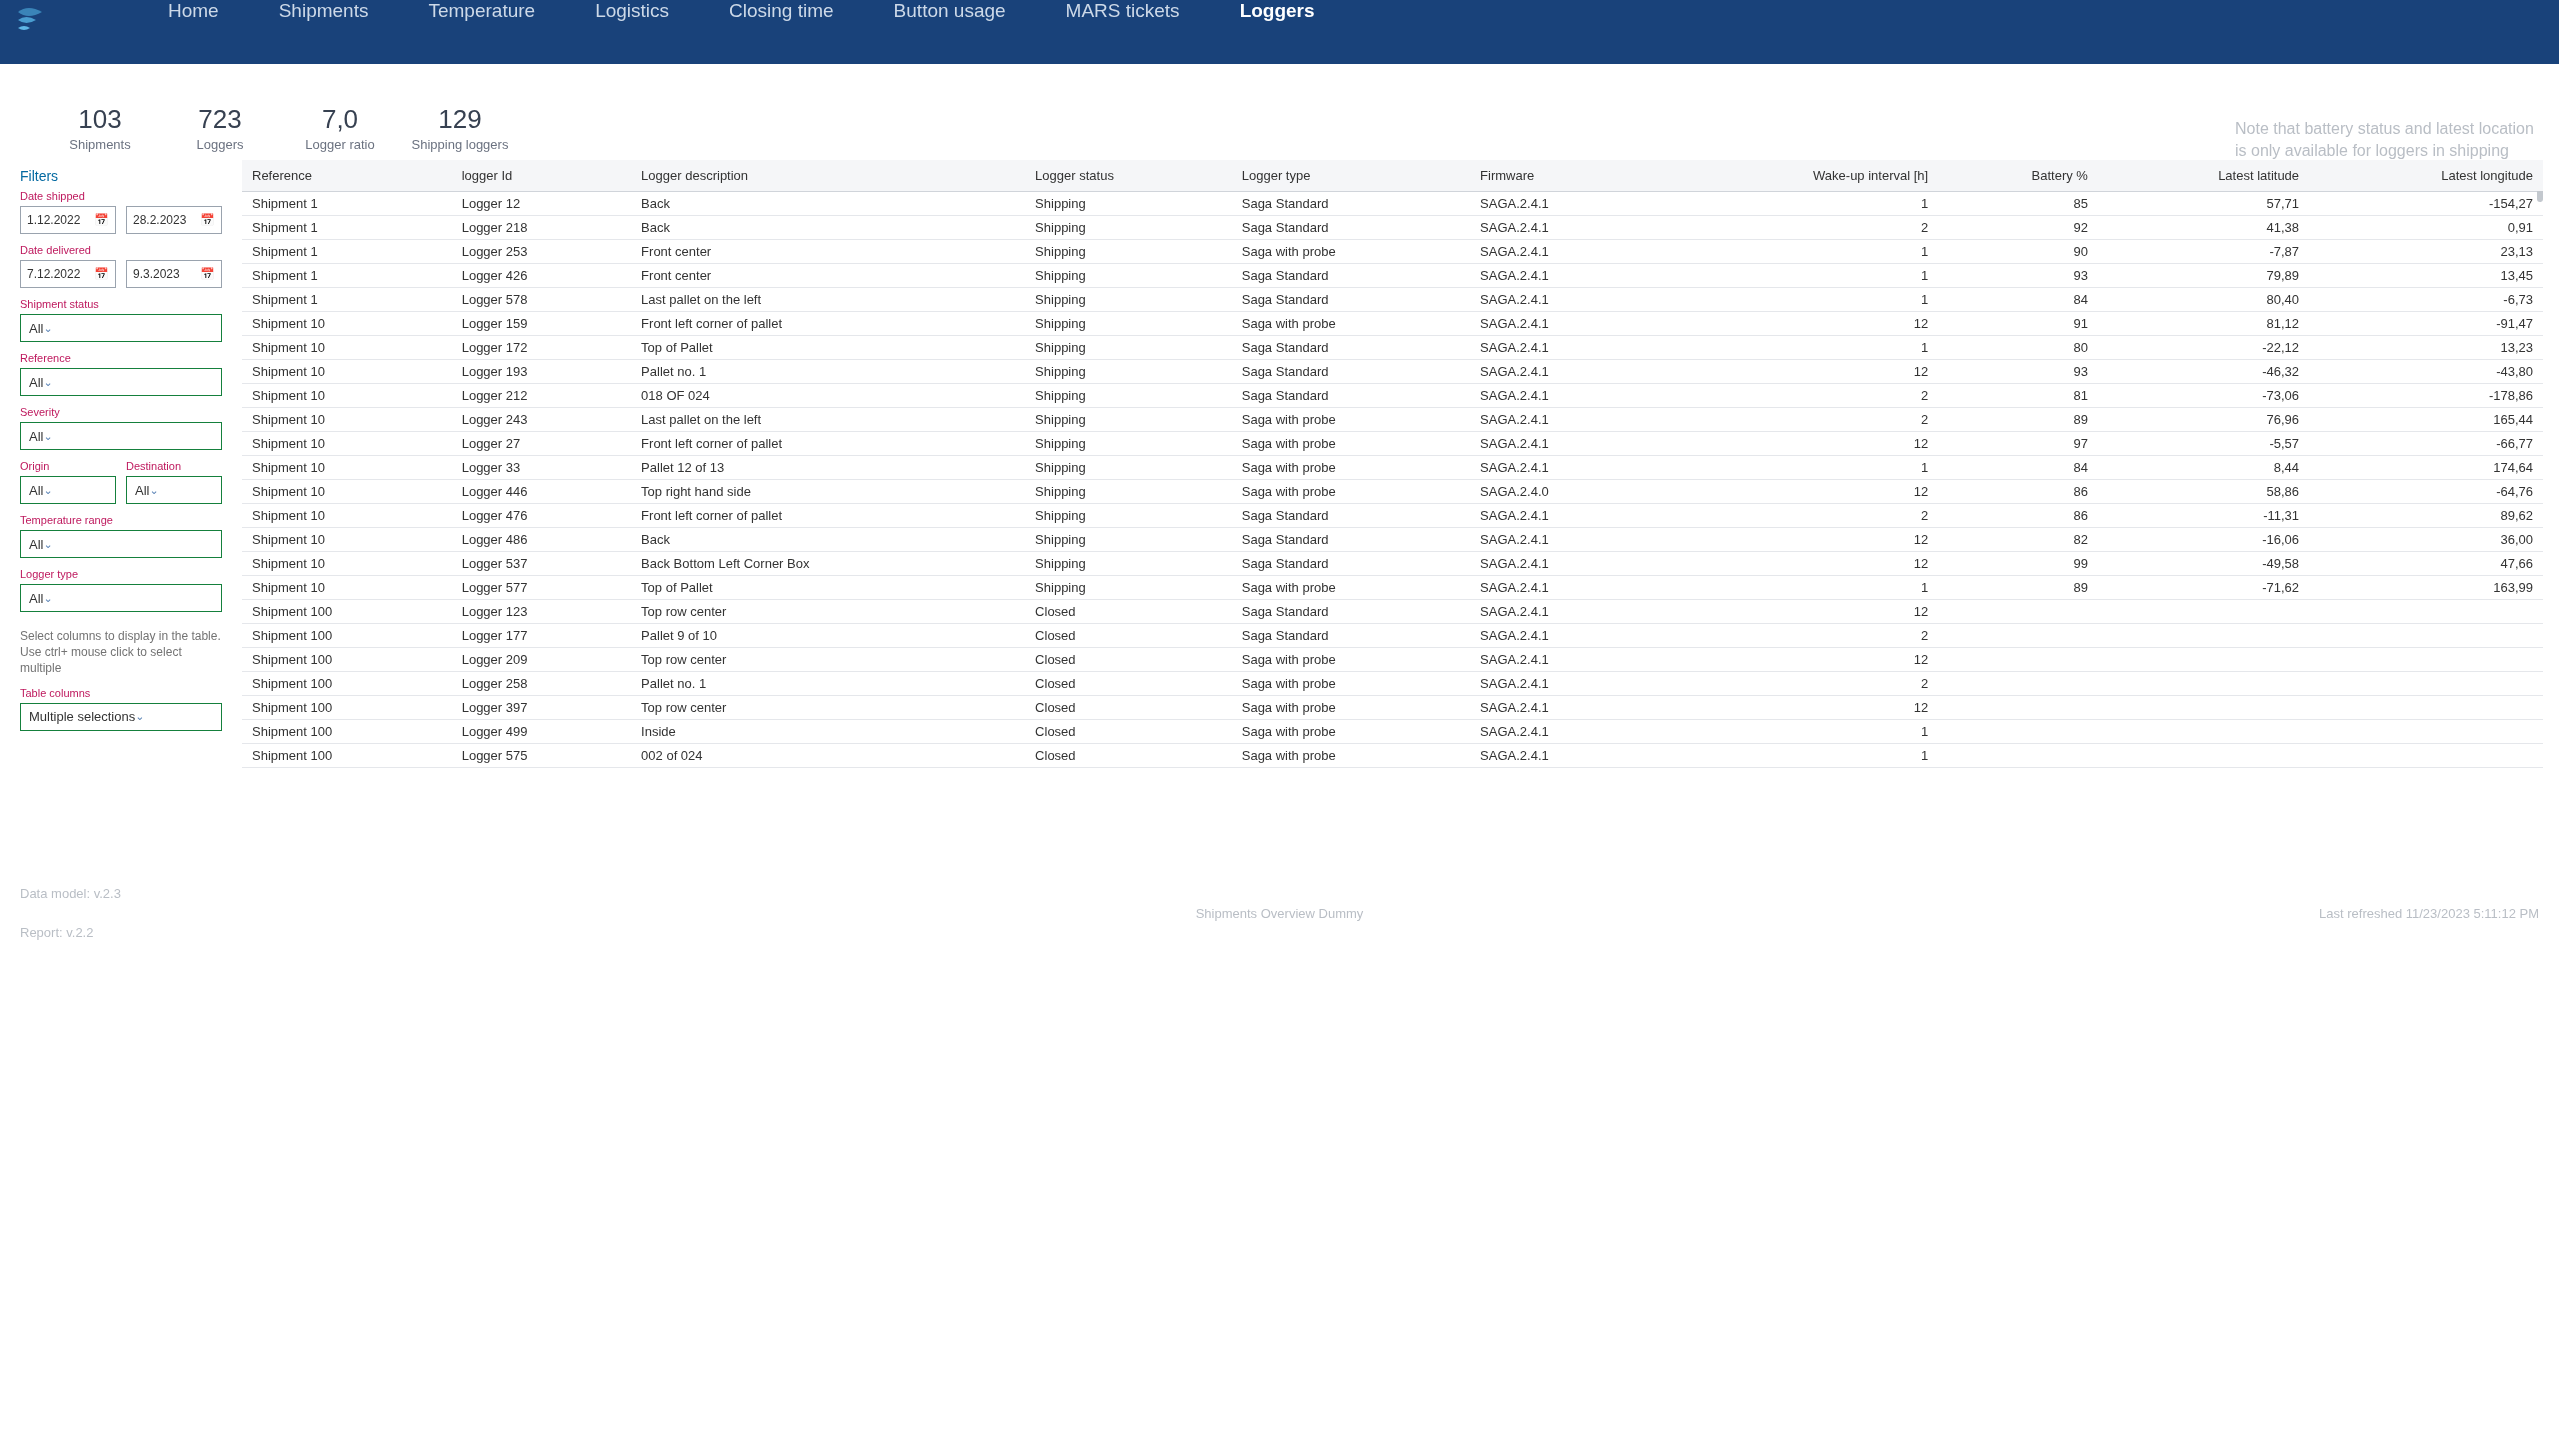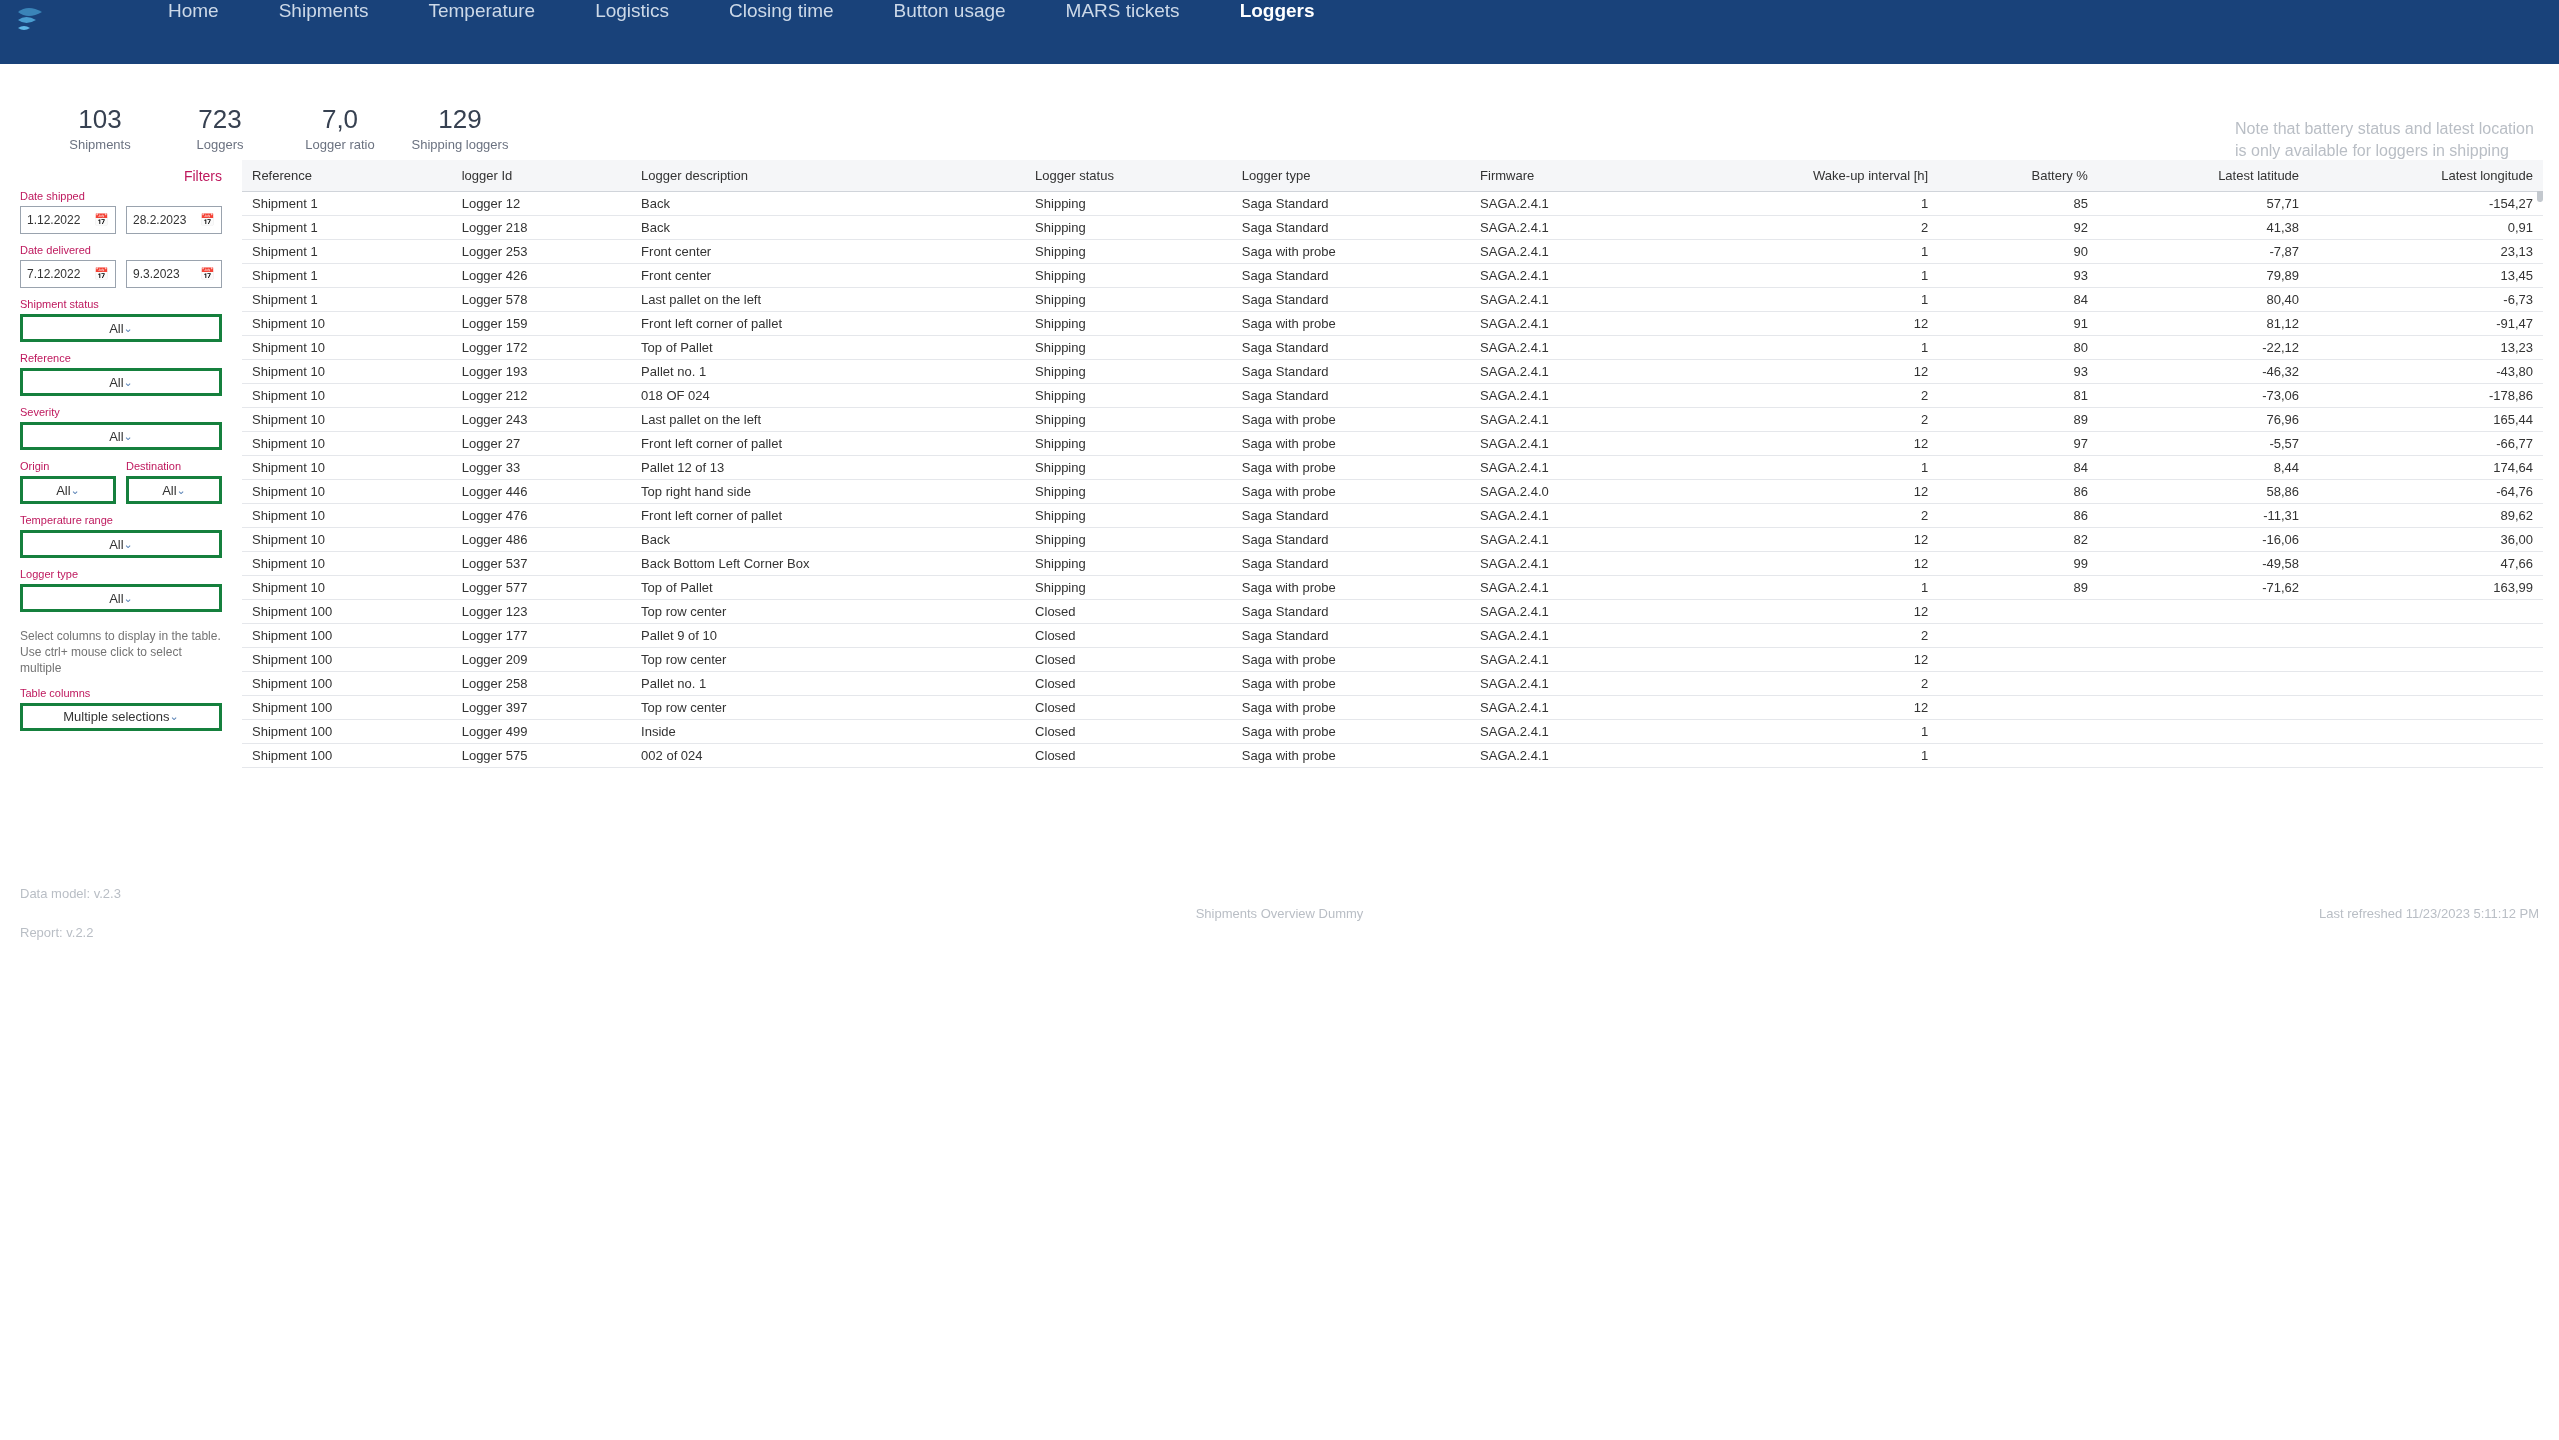--- a/index.html
+++ b/index.html
@@ -17,24 +17,24 @@
   .metric { width: 120px; text-align: center; padding: 8px 4px; }
   .metric .value { font-size: 26px; color: #374151; }
   .metric .label { font-size: 13px; color: #6b7280; margin-top: 2px; }
   .note { position: absolute; right: 24px; top: 38px; color: #b9bec5; font-size: 16px; max-width: 300px; line-height: 1.35; }
 
   
   .main { display: flex; padding: 0 16px 0 16px; height: 716px; }
 
   
   .filters { width: 210px; padding: 8px 4px 0 4px; border-right: none; }
-  .filters-title { text-align: right; font-size: 14px; color: #be185d; margin-bottom: 6px; }
+  .filters-title { text-align: left; font-size: 14px; color: #0369a1; margin-bottom: 6px; }
   .filter-group { margin-bottom: 10px; }
   .filter-label { font-size: 11px; color: #be185d; margin-bottom: 4px; display: block; }
-  .select-box { border: 3px solid #15803d; height: 28px; display: flex; align-items: center; justify-content: center; padding: 0 8px; font-size: 13px; cursor: pointer; background: #fff; }
+  .select-box { border: 1px solid #15803d; height: 28px; display: flex; align-items: center; justify-content: flex-start; padding: 0 8px; font-size: 13px; cursor: pointer; background: #fff; }
   .select-box .chev { color: #5a83b6; font-size: 11px; }
   .dual-row { display: flex; gap: 10px; }
   .date-box { flex: 1; border: 1px solid #9aa3ae; height: 28px; display: flex; align-items: center; justify-content: space-between; padding: 0 6px; font-size: 12px; cursor: pointer; }
   .date-box .cal { color: #5a5a5a; font-size: 12px; }
   .helper-text { color: #737373; font-size: 12px; margin-top: 16px; line-height: 1.35; }
 
   
   .table-wrap { flex: 1; margin-left: 16px; overflow: hidden; position: relative; }
   table { width: 100%; border-collapse: collapse; font-size: 13px; }
   thead th { background: #f5f6f8; text-align: left; font-weight: 400; color: #333; padding: 8px 10px; border-bottom: 1px solid #d0d4da; position: sticky; top: 0; }

